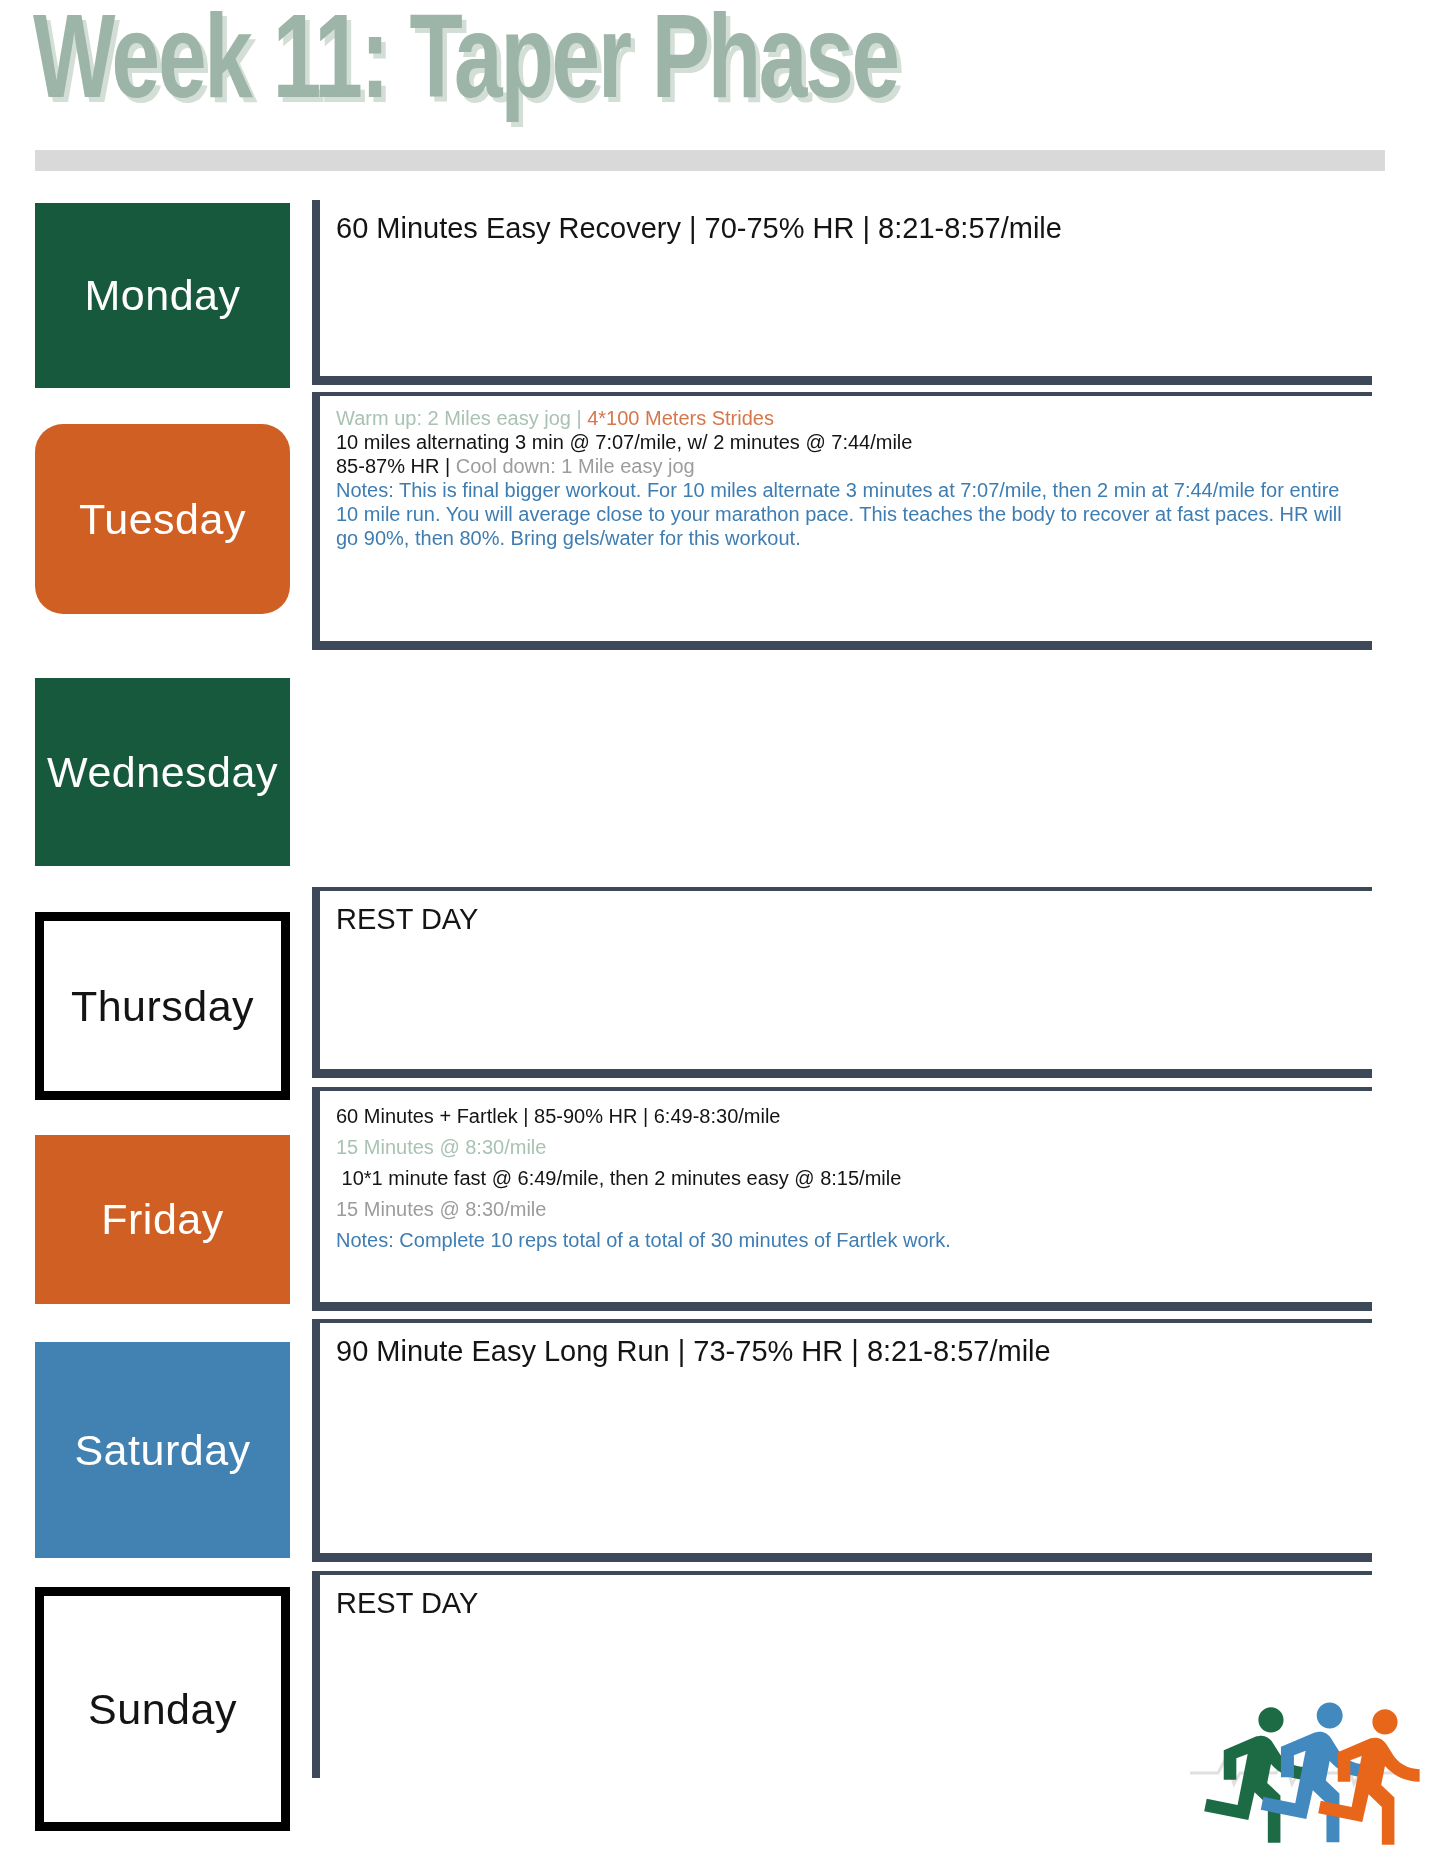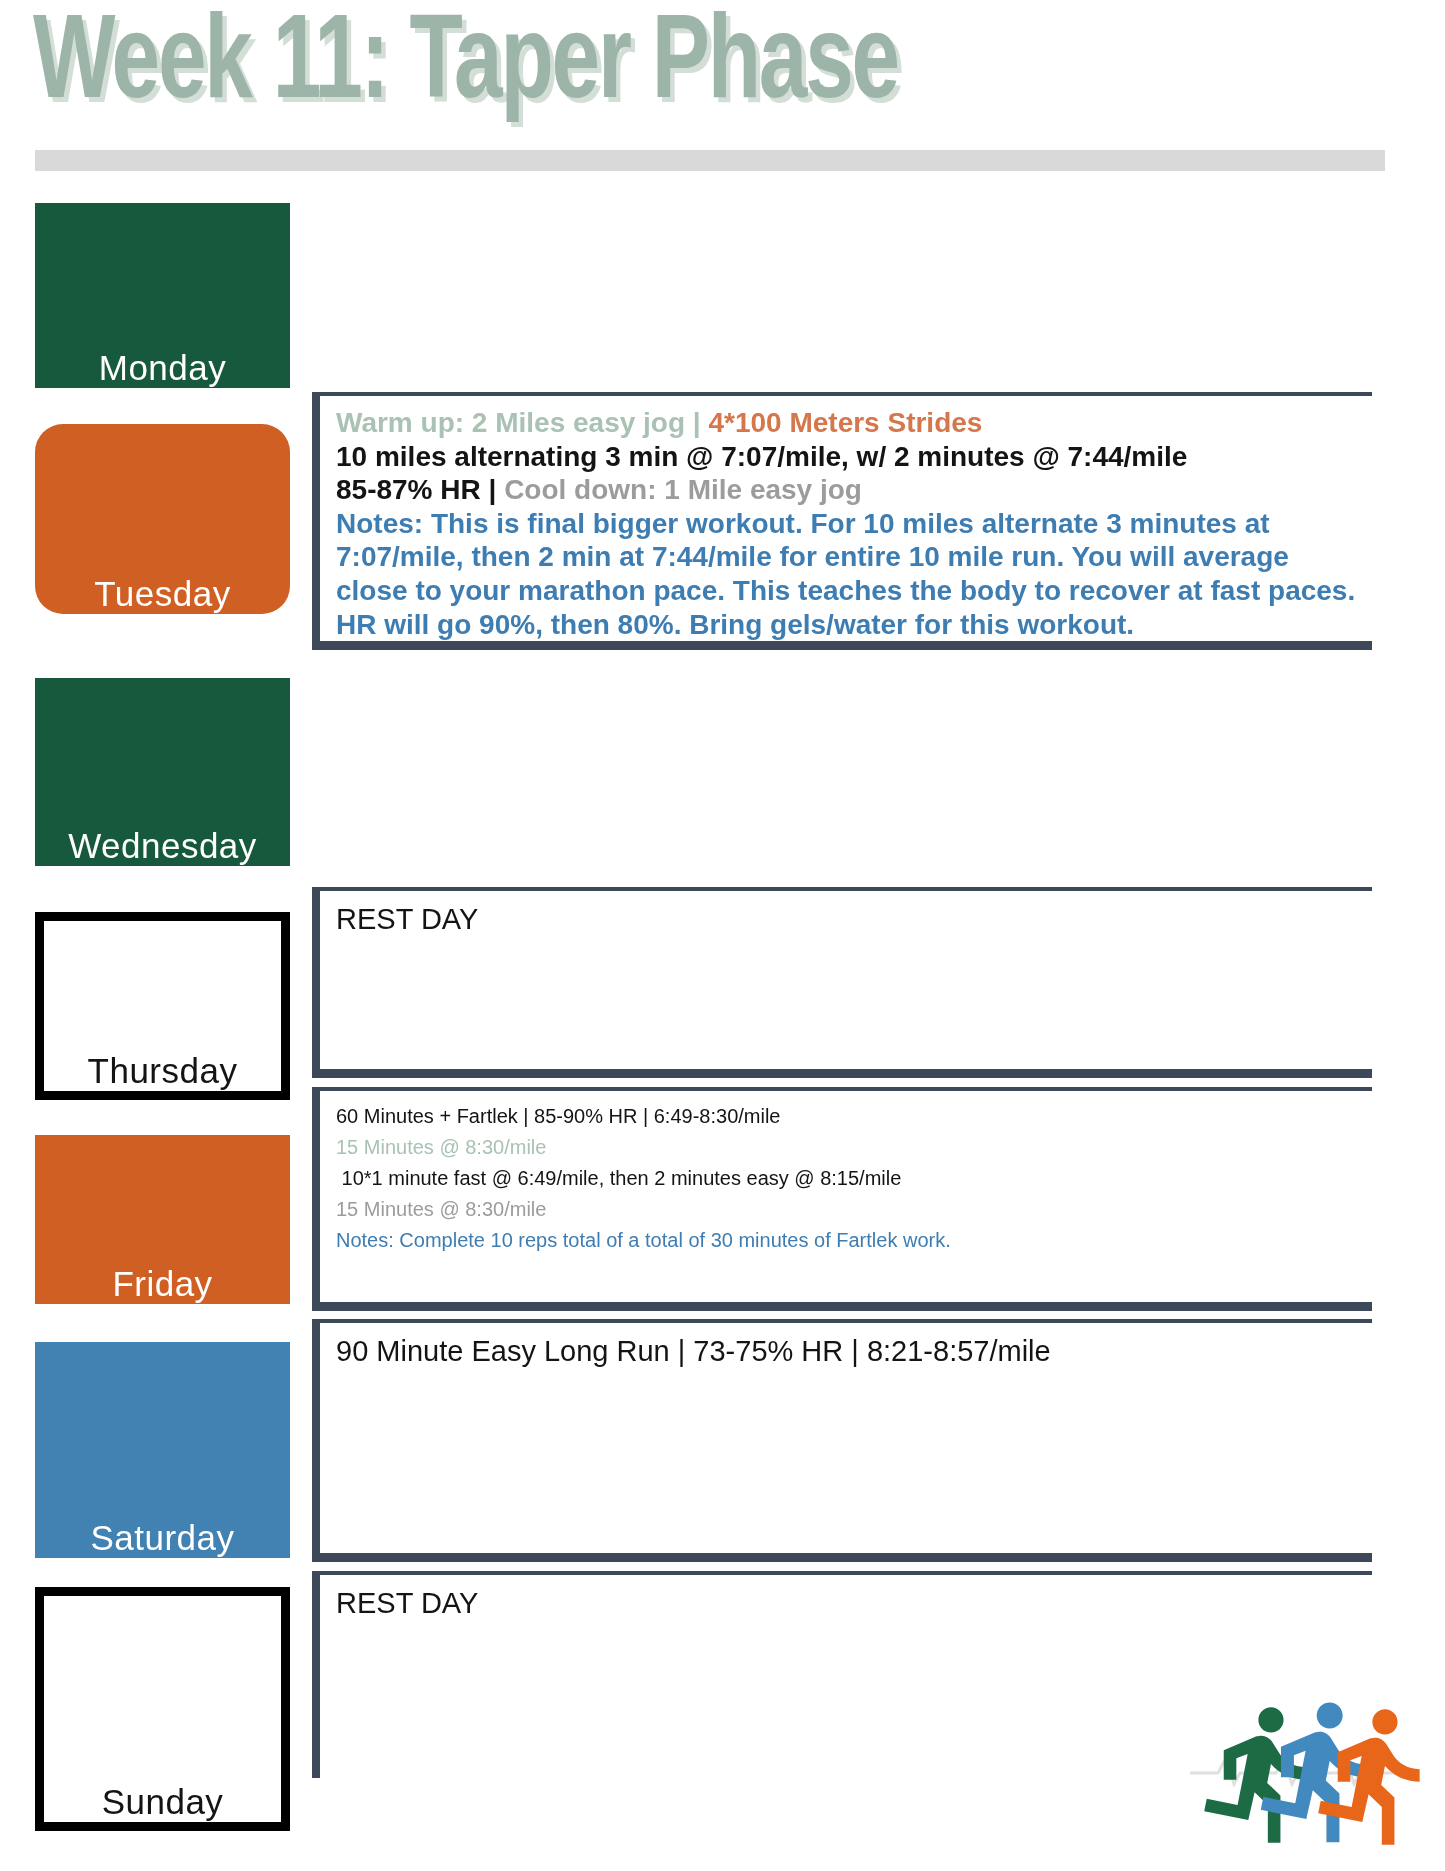--- a/index.html
+++ b/index.html
@@ -35,42 +35,42 @@
     margin:0;
   }
   .title-bar{
     position:absolute;top:150px;left:35px;
     width:1350px;height:21px;
     background:var(--bar-gray);
   }
   .day-row{position:absolute;left:0;right:0;}
   .day-box{
     position:absolute;left:35px;width:255px;
-    display:flex;align-items:flex-end;justify-content:center;
-    font-size:35px;color:#ffffff;letter-spacing:0.5px;
+    display:flex;align-items:center;justify-content:center;
+    font-size:43px;color:#ffffff;letter-spacing:0.5px;
     box-sizing:border-box;
   }
   .day-box.green{background:var(--green);}
   .day-box.orange{background:var(--orange);}
   .day-box.blue{background:var(--blue);}
   .day-box.white{background:#ffffff;border:9px solid #000;color:#141414;}
   .day-cell{
     position:absolute;left:312px;right:73px;top:0;bottom:0;
     border-left:8px solid var(--slate);
     border-top:4px solid var(--slate);
     border-bottom:9px solid var(--slate);
     box-sizing:border-box;
     padding:10px 16px;
     font-size:29px;line-height:1.3;color:#141414;
     overflow:visible;
   }
   .row-mon .day-cell{border-top:none;}
   .row-sun .day-cell{border-bottom:none;}
   .row-wed .day-cell{border-right:4px solid var(--slate);}
-  .row-tue .day-cell{font-size:28px;line-height:1.2;font-weight:bold;}
+  .row-tue .day-cell{font-size:20px;line-height:1.2;}
   .row-fri .day-cell{font-size:20px;line-height:1.55;}
   .line{margin:0;white-space:pre-wrap;}
   .t-black{color:#141414;}
   .t-sage{color:var(--sage);}
   .t-orange{color:var(--orange-text);}
   .t-gray{color:var(--gray-text);}
   .t-blue{color:var(--blue-text);}
   
   .row-mon{top:200px;height:185px;}
   .row-tue{top:392px;height:258px;}
@@ -102,20 +102,23 @@
 <div class="page">
 
   <h1 class="title">Week 11: Taper Phase</h1>
   <div class="title-bar"></div>
 
   <div id="rows">
   <div class="day-row row-mon">
     <div class="day-box green">
       <span class="day-label">Monday</span>
     </div>
+    <div class="day-cell">
+          <p class="line"><span class="t-black">60 Minutes Easy Recovery | 70-75% HR | 8:21-8:57/mile</span></p>
+        </div>
   </div>
 
   <div class="day-row row-tue">
     <div class="day-box orange">
       <span class="day-label">Tuesday</span>
     </div>
     <div class="day-cell">
           <p class="line"><span class="t-sage">Warm up: 2 Miles easy jog | </span><span class="t-orange">4*100 Meters Strides</span></p>
           <p class="line"><span class="t-black">10 miles alternating 3 min @ 7:07/mile, w/ 2 minutes @ 7:44/mile</span></p>
           <p class="line"><span class="t-black">85-87% HR | </span><span class="t-gray">Cool down: 1 Mile easy jog</span></p>

